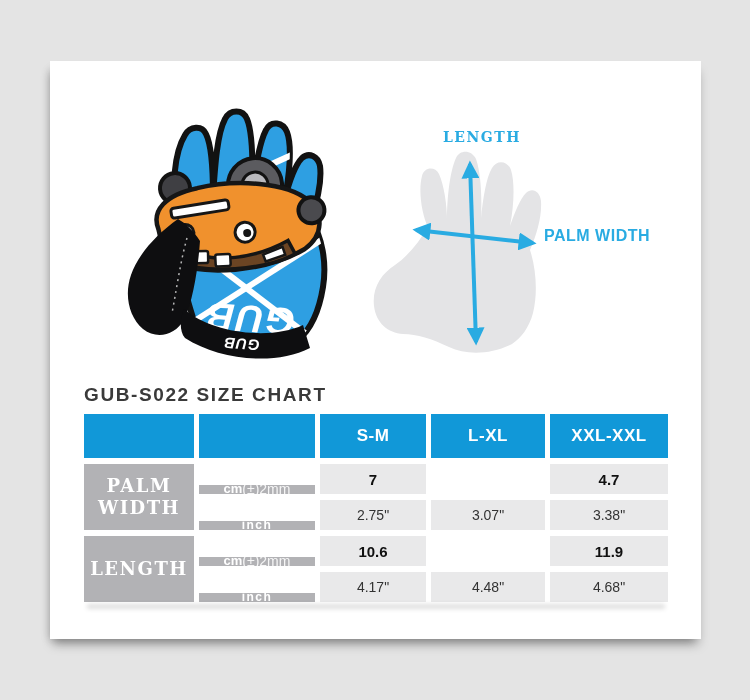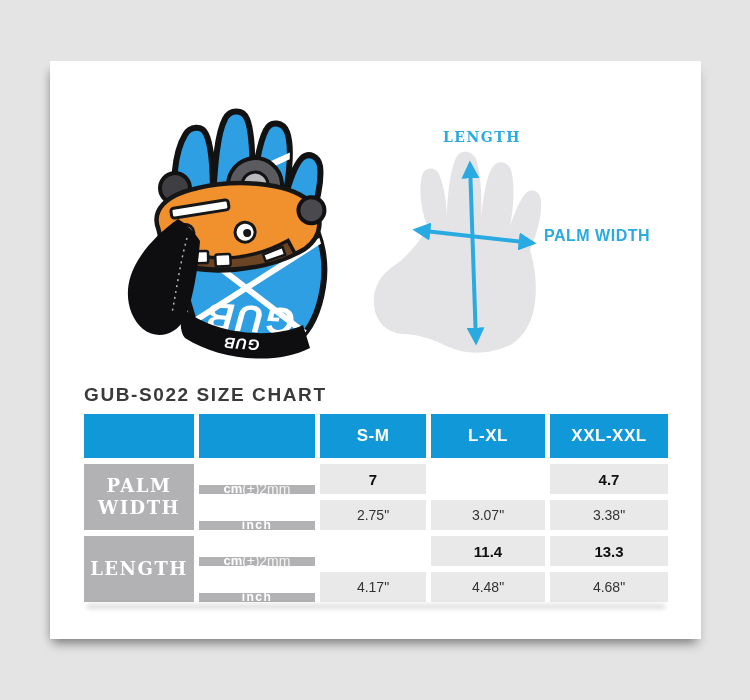--- a/index.html
+++ b/index.html
@@ -168,22 +168,22 @@
     <div class="cell val c3 r3">2.75"</div>
     <div class="cell val c4 r3">3.07"</div>
     <div class="cell val c5 r3">3.38"</div>
 
     <div class="cell group c1 r4s">LENGTH</div>
 
     <div class="cell unit c2 r4">
       <span class="u">cm</span>
       <span class="tol">(±)2mm</span>
     </div>
-    <div class="cell val val-bold c4 r4">11.4</div>
-    <div class="cell val val-bold c5 r4">13.3</div>
+    <div class="cell val val-bold c3 r4">10.6</div>
+    <div class="cell val val-bold c5 r4">11.9</div>
 
     <div class="cell unit unit-inch c2 r5">
       <span class="u">inch</span>
     </div>
     <div class="cell val c3 r5">4.17"</div>
     <div class="cell val c4 r5">4.48"</div>
     <div class="cell val c5 r5">4.68"</div>
   </div>
 
 </div>

